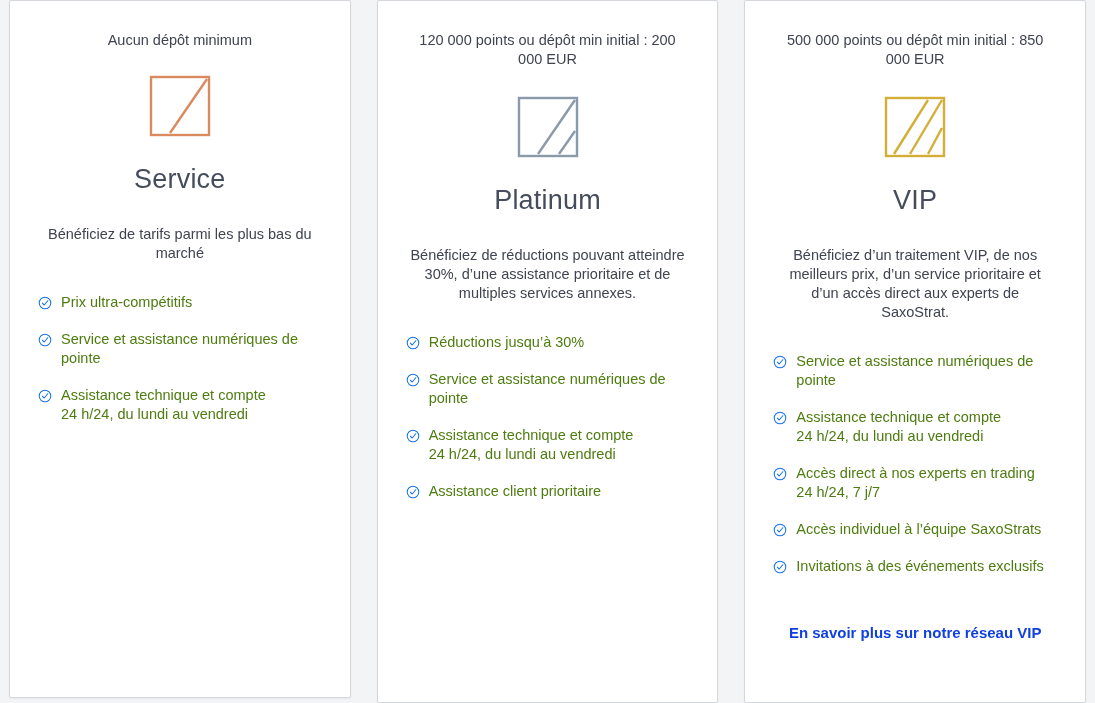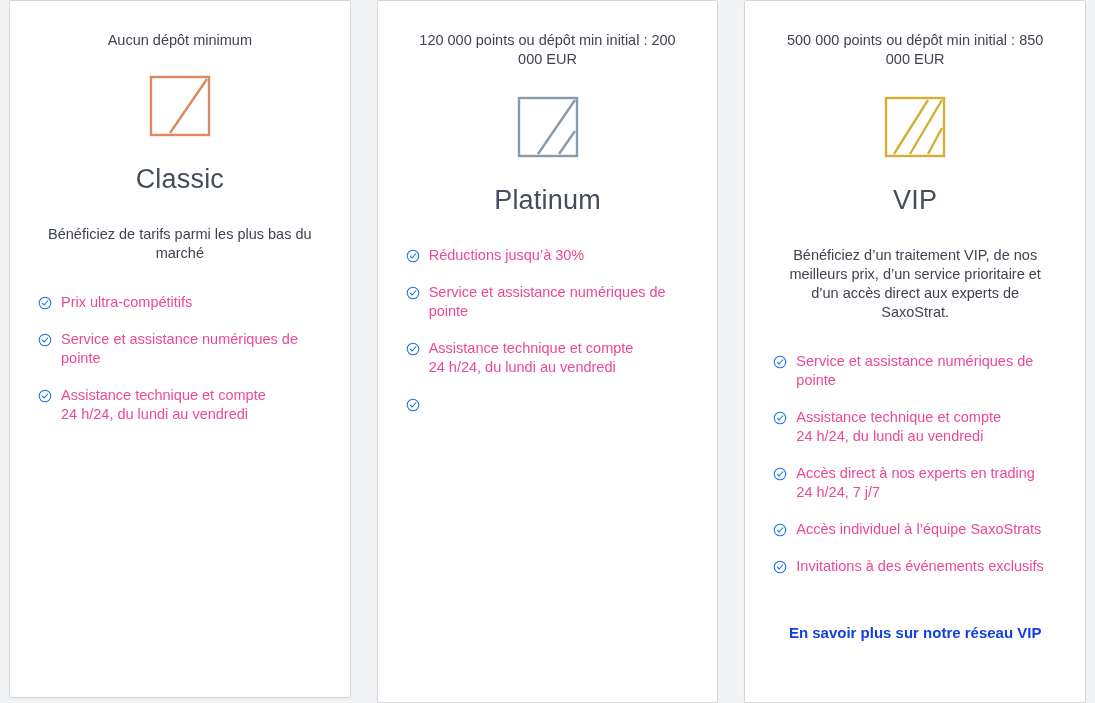--- a/index.html
+++ b/index.html
@@ -89,21 +89,21 @@
   .check-icon {
     flex: 0 0 auto;
     width: 14px;
     height: 14px;
     margin-top: 3px;
   }
 
   .feature-text {
     font-size: 14.5px;
     line-height: 19px;
-    color: #ec4899;
+    color: #4d7c0f;
     white-space: pre-line;
   }
 
   .plan-link {
     display: block;
     margin-top: 30px;
     font-size: 15px;
     font-weight: bold;
     color: #1040e0;
     text-decoration: none;
@@ -119,21 +119,21 @@
   <section class="plan-card card-classic">
     <div class="plan-deposit">Aucun dépôt minimum</div>
 
     <div class="plan-icon">
       <svg width="62" height="62" viewBox="0 0 62 62" aria-hidden="true">
         <rect x="2" y="2" width="58" height="58" fill="none" stroke="#d98b5f" stroke-width="2.4"></rect>
         <line x1="21" y1="58" x2="58" y2="4" stroke="#d98b5f" stroke-width="2.4"></line>
       </svg>
     </div>
 
-    <h2 class="plan-name">Classic</h2>
+    <h2 class="plan-name">Service</h2>
 
     <p class="plan-desc">Bénéficiez de tarifs parmi les plus bas du marché</p>
 
     <ul class="plan-features">
       <li class="feature-item">
         <span class="check-icon">
           <svg width="14" height="14" viewBox="0 0 16 16">
               <circle cx="8" cy="8" r="6.6" fill="none" stroke="#1a73e8" stroke-width="1.2"></circle>
               <path d="M5 8.1 L7.1 10.3 L11.2 5.4" fill="none" stroke="#1a73e8" stroke-width="1.2" stroke-linecap="round" stroke-linejoin="round"></path>
             </svg>
@@ -168,20 +168,21 @@
     <div class="plan-icon">
       <svg width="62" height="62" viewBox="0 0 62 62" aria-hidden="true">
         <rect x="2" y="2" width="58" height="58" fill="none" stroke="#8a9aa8" stroke-width="2.4"></rect>
         <line x1="21" y1="58" x2="58" y2="4" stroke="#8a9aa8" stroke-width="2.4"></line>
         <line x1="42" y1="58" x2="58" y2="35" stroke="#8a9aa8" stroke-width="2.4"></line>
       </svg>
     </div>
 
     <h2 class="plan-name">Platinum</h2>
 
+    <p class="plan-desc">Bénéficiez de réductions pouvant atteindre 30%, d’une assistance prioritaire et de multiples services annexes.</p>
 
     <ul class="plan-features">
       <li class="feature-item">
         <span class="check-icon">
           <svg width="14" height="14" viewBox="0 0 16 16">
               <circle cx="8" cy="8" r="6.6" fill="none" stroke="#1a73e8" stroke-width="1.2"></circle>
               <path d="M5 8.1 L7.1 10.3 L11.2 5.4" fill="none" stroke="#1a73e8" stroke-width="1.2" stroke-linecap="round" stroke-linejoin="round"></path>
             </svg>
         </span>
         <span class="feature-text">Réductions jusqu’à 30%</span>
@@ -205,20 +206,21 @@
         <span class="feature-text">Assistance technique et compte
 24 h/24, du lundi au vendredi</span>
       </li>
       <li class="feature-item">
         <span class="check-icon">
           <svg width="14" height="14" viewBox="0 0 16 16">
               <circle cx="8" cy="8" r="6.6" fill="none" stroke="#1a73e8" stroke-width="1.2"></circle>
               <path d="M5 8.1 L7.1 10.3 L11.2 5.4" fill="none" stroke="#1a73e8" stroke-width="1.2" stroke-linecap="round" stroke-linejoin="round"></path>
             </svg>
         </span>
+        <span class="feature-text">Assistance client prioritaire</span>
       </li>
     </ul>
   </section>
 
   <section class="plan-card card-vip">
     <div class="plan-deposit">500 000 points ou dépôt min initial : 850 000 EUR</div>
 
     <div class="plan-icon">
       <svg width="62" height="62" viewBox="0 0 62 62" aria-hidden="true">
         <rect x="2" y="2" width="58" height="58" fill="none" stroke="#d4af37" stroke-width="2.4"></rect>

